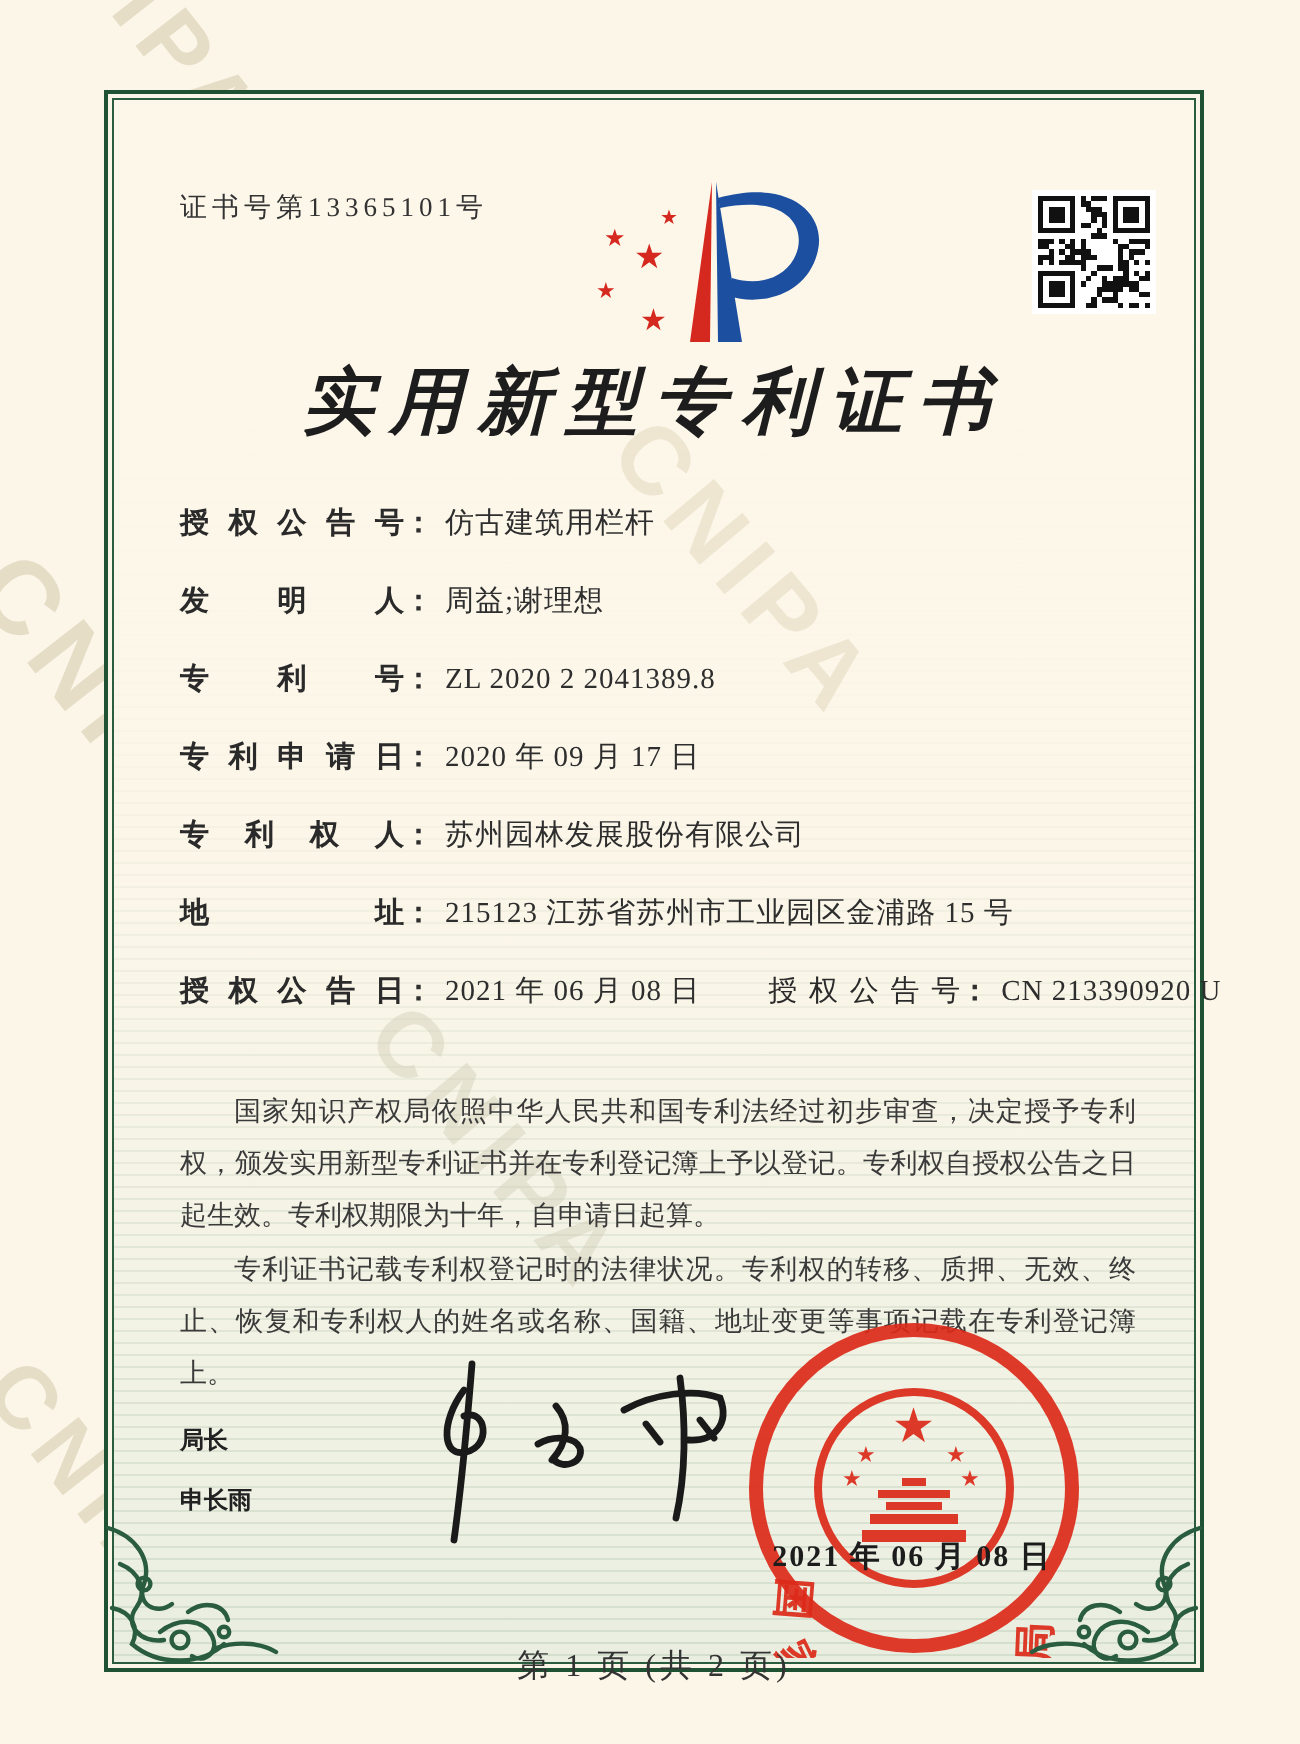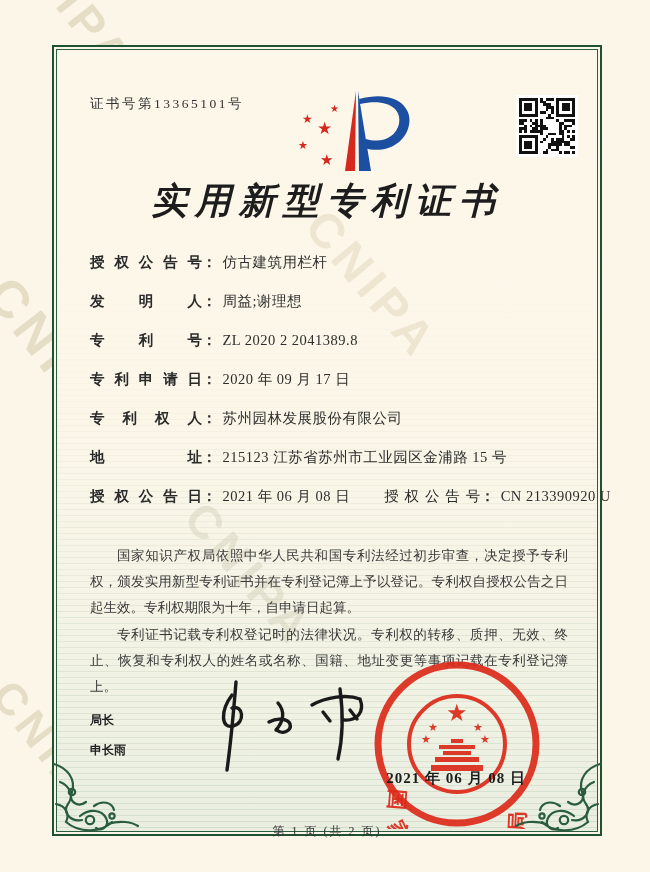--- a/index.html
+++ b/index.html
@@ -40,21 +40,21 @@
   .lbl2{display:inline-block;width:96px;text-align:justify;text-align-last:justify;font-weight:400;color:#2a2a2a;vertical-align:top;}
   .colon{font-weight:600;margin-right:6px;}
   .val{letter-spacing:0.5px;margin-top:28px;}
   .grant-right{display:inline-block;margin-left:34px;}
   .paras{left:36px;top:466px;width:478px;font-size:13.5px;line-height:26px;color:#3a3a3a;text-align:justify;}
   .paras p{margin:0 0 1px 0;text-indent:2em;}
   .director{left:36px;top:658px;font-family:"Liberation Sans","DejaVu Sans",sans-serif;font-size:12px;font-weight:700;color:#222;line-height:30px;}
   .signature{left:138px;top:628px;width:185px;height:105px;}
   .seal{left:318px;top:612px;width:170px;height:170px;}
   .seal-date{left:292px;top:722px;width:220px;text-align:center;font-size:15px;font-weight:700;letter-spacing:1px;color:#1c1c1c;}
-  .footer{left:0;top:776px;width:100%;text-align:center;font-size:12px;color:#333;letter-spacing:2px;}
+  .footer{left:0;top:776px;width:100%;text-align:center;font-size:16px;color:#333;letter-spacing:2px;}
   .corner{width:92px;height:92px;}
   .corner-bl{left:-4px;top:699px;}
   .corner-br{right:-4px;top:699px;transform:scaleX(-1);}
 </style>
 </head>
 <body>
 
 <span class="wm" style="left:-14px;top:-26px;font-size:46px;transform:rotate(52deg);">CNIPA</span>
 <span class="wm" style="left:576px;top:186px;font-size:40px;transform:rotate(90deg);transform-origin:left top;letter-spacing:10px;">CNIPA</span>
 <span class="wm" style="left:-38px;top:328px;font-size:52px;transform:rotate(52deg);">CNIPA</span>

